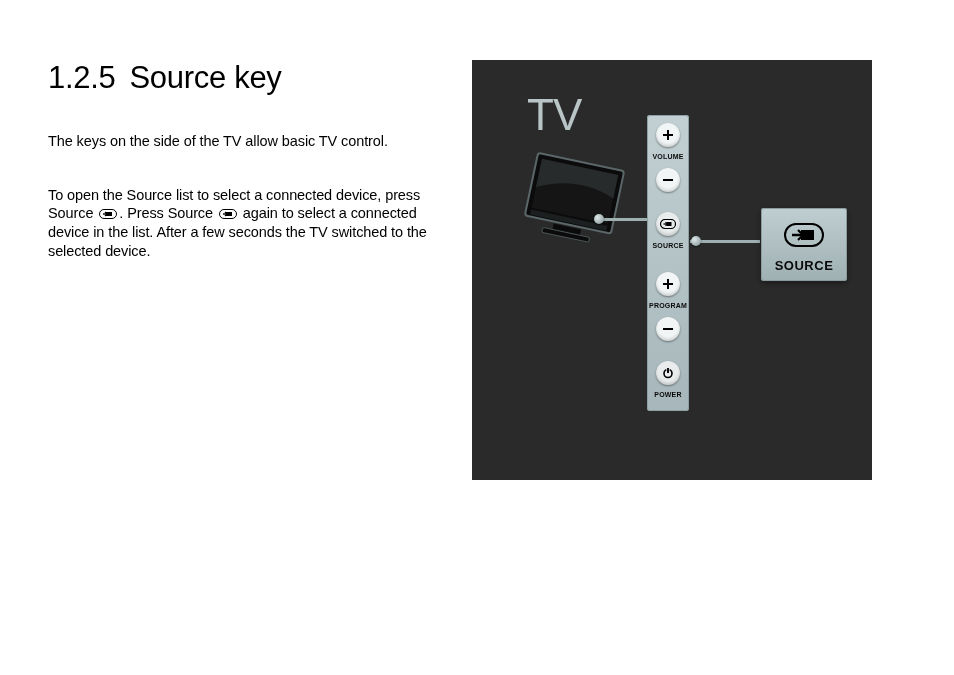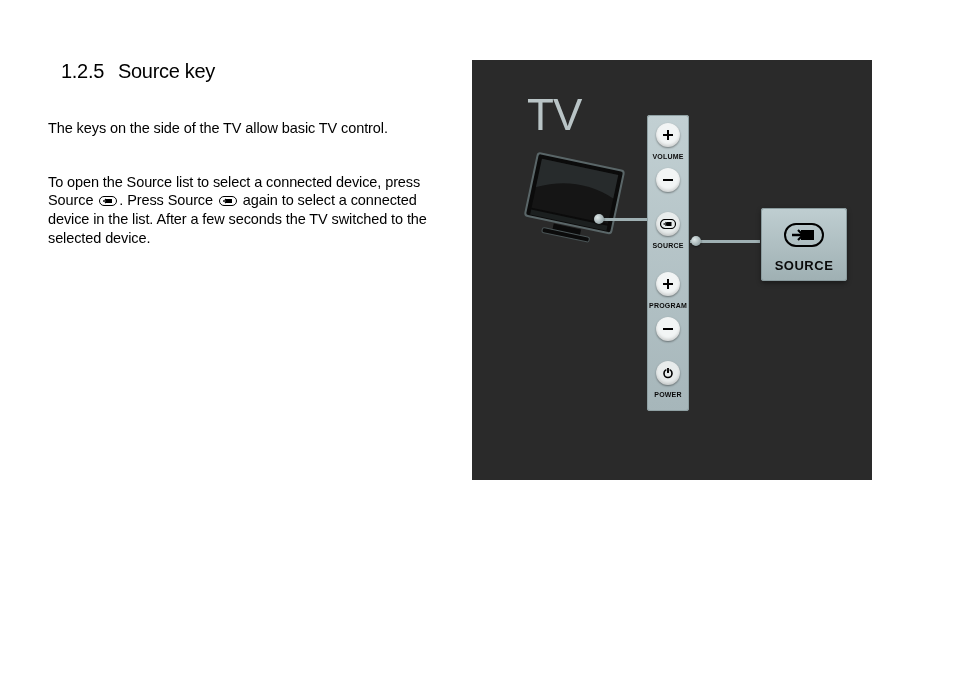--- a/index.html
+++ b/index.html
@@ -7,25 +7,24 @@
   .page {
     display: flex;
     padding: 60px 48px 40px 48px;
     gap: 24px;
   }
   .col-text {
     width: 400px;
     flex-shrink: 0;
   }
   .heading {
-    font-size: 20px;
+    font-size: 31px;
     font-weight: 400;
     letter-spacing: -0.3px;
     margin-bottom: 24px;
-    margin-left: 13px;
   }
   .heading .num { display: inline-block; margin-right: 14px; }
   .para {
     font-size: 14.5px;
     line-height: 1.25;
     margin-bottom: 18px;
     font-stretch: condensed;
     letter-spacing: -0.1px;
     margin-top: 36px;
   }

